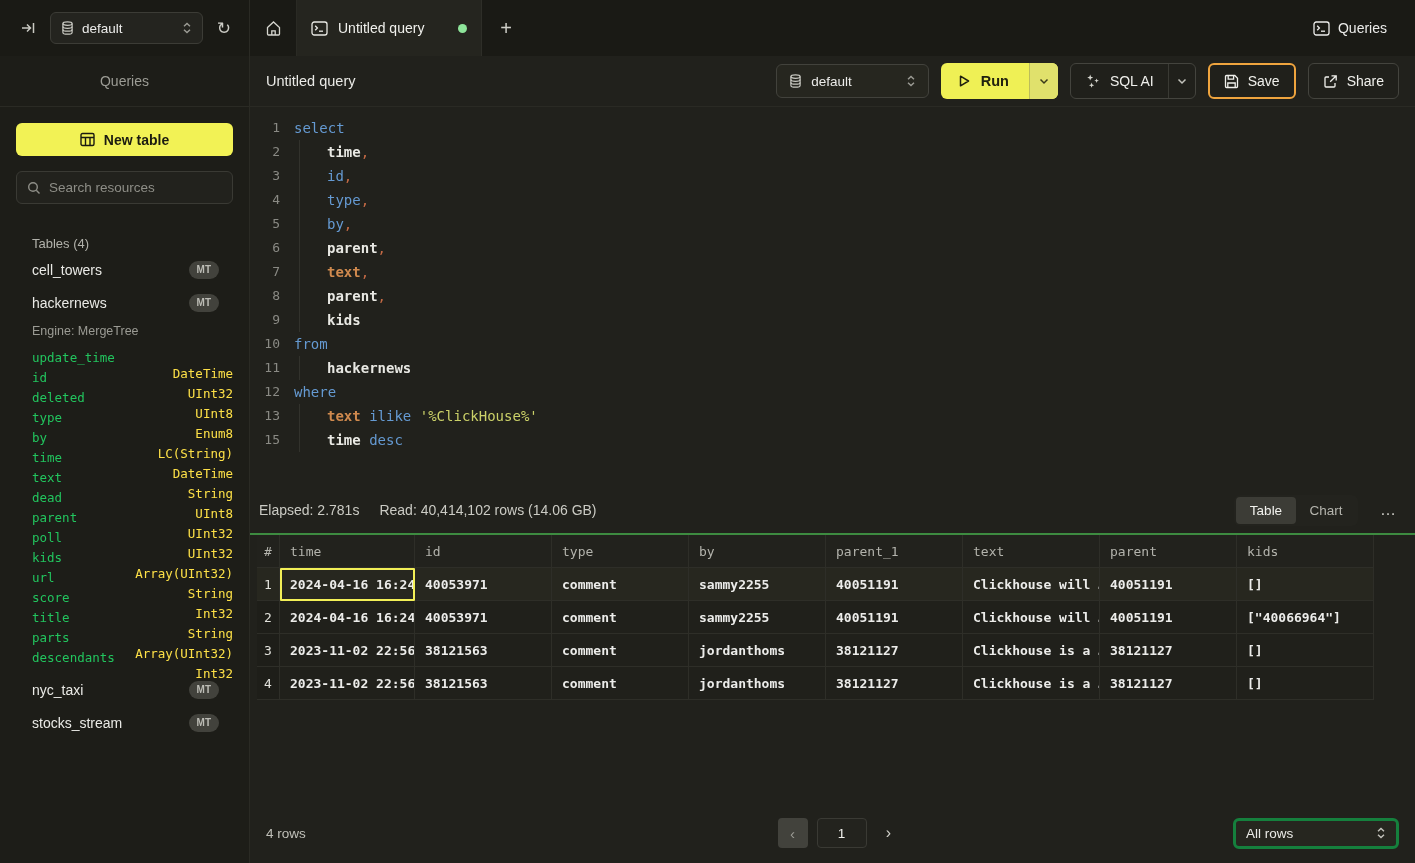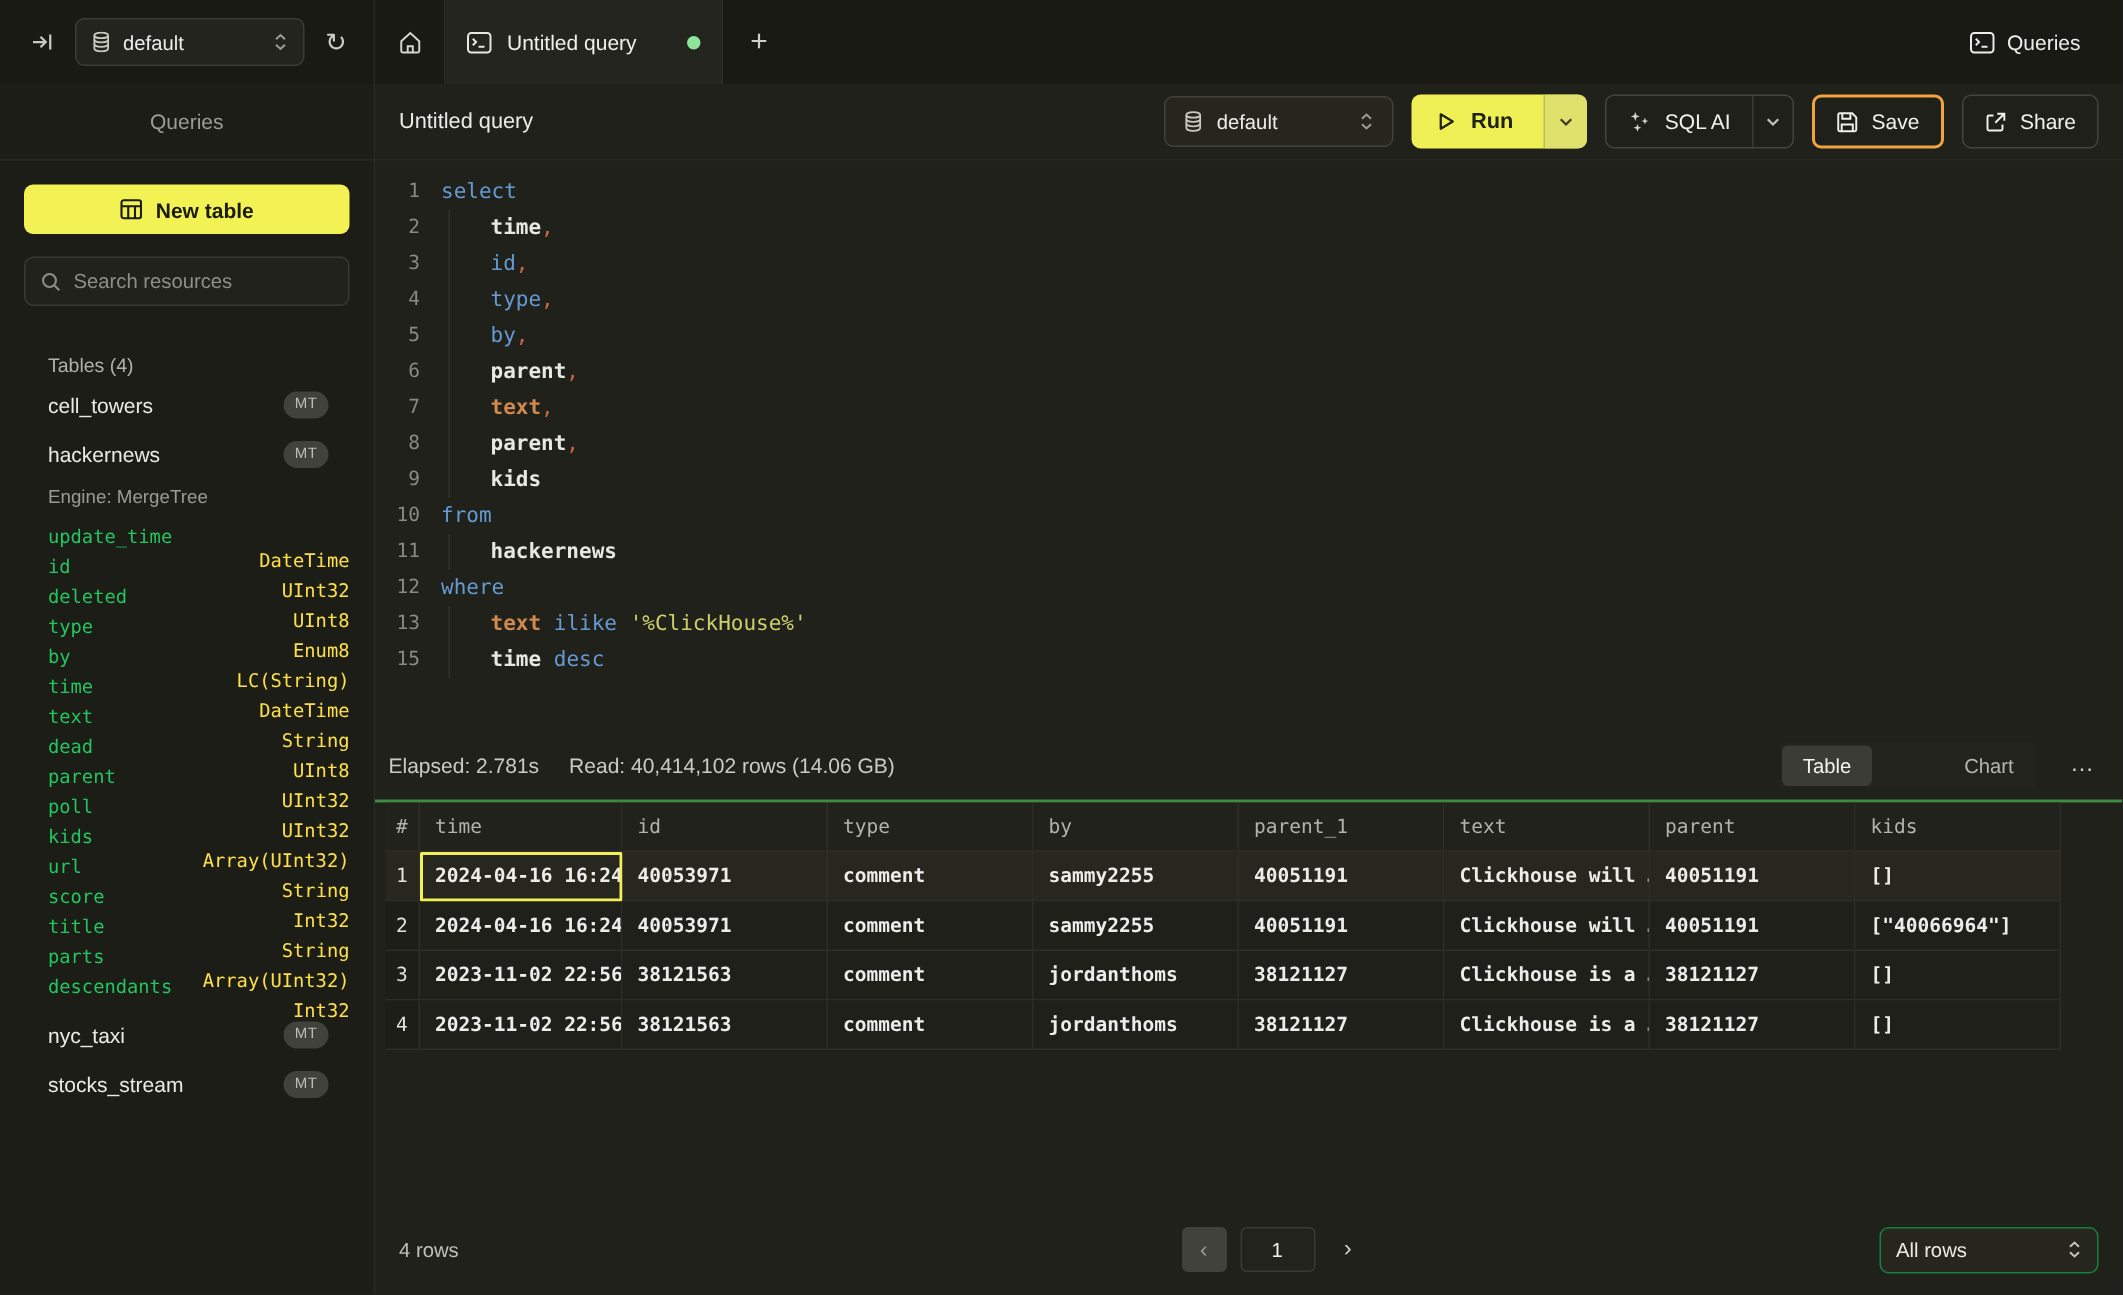--- a/index.html
+++ b/index.html
@@ -34,21 +34,21 @@
   .sidebar-tab { flex:1; display:flex; align-items:center; justify-content:center; font-size:14px; color:#9c9c95; cursor:pointer; position:relative; }
   .sidebar-tab.active { color:#f2f2ee; }
   .sidebar-tab.active::after { content:""; position:absolute; left:0; right:0; bottom:-1px; height:3px; background:#f2f255; }
   .sidebar-scroll { padding:16px; overflow:hidden; }
   .new-table-btn { width:100%; height:33px; background:#f2f255; color:#1b1b10; border:none; border-radius:6px; font-size:14px; font-weight:600; font-family:"Liberation Sans",sans-serif; display:flex; align-items:center; justify-content:center; gap:9px; cursor:pointer; }
   .search-box { margin-top:15px; height:33px; background:#22221d; border:1px solid #3a3a34; border-radius:6px; display:flex; align-items:center; padding:0 10px; gap:8px; cursor:text; }
   .search-box .ph { color:#8e8e87; font-size:13.5px; }
   .section-title { margin:32px 0 2px 16px; font-size:13px; color:#b2b2ab; }
   .tbl-item { display:flex; align-items:center; margin:0 0 0 16px; height:33px; cursor:pointer; }
   .tbl-item .name { flex:1; font-size:14px; color:#eaeae6; font-weight:500; }
-  .mt-badge { width:30px; height:18px; border-radius:9px; background:#42423c; color:#bcbcb5; font-size:10px; font-weight:400; display:flex; align-items:center; justify-content:center; letter-spacing:.3px; margin-right:14px; }
+  .mt-badge { width:30px; height:18px; border-radius:9px; background:#42423c; color:#bcbcb5; font-size:10px; font-weight:700; display:flex; align-items:center; justify-content:center; letter-spacing:.3px; margin-right:14px; }
   .engine-line { margin-left:16px; font-size:12.5px; color:#9b9b94; height:24px; display:flex; align-items:center; }
   .cols-list { margin:4px 0 6px 16px; }
   .col-row { display:flex; justify-content:space-between; height:20px; align-items:center; font-size:12.5px; }
   .col-row .cn { color:#22c55e; }
   .col-row .ct { color:#fde047;margin-top:32px; }
 
   
   .main { flex:1; display:flex; flex-direction:column; min-width:0; background:#21211c; }
   .query-toolbar { height:51px; flex:none; display:flex; align-items:center; padding:0 16px; border-bottom:1px solid #2a2a24; }
   .query-title { font-size:14.5px; color:#eaeae6; }
@@ -77,21 +77,21 @@
   .tk-str { color:#cbd168; }
 
   
   .results-toolbar { height:46px; flex:none; display:flex; align-items:center; padding:0 16px 0 9px; gap:20px; }
   .res-search { width:241px; height:31px; border:1.5px solid #dedc4a; border-radius:6px; background:#20201b; display:flex; align-items:center; padding:0 10px; gap:8px; cursor:text; }
   .res-search .val { color:#f2f2ee; font-size:13.5px; font-weight:600; flex:1; display:flex; align-items:center; }
   .caret { display:inline-block; width:1.5px; height:15px; background:#e8e8e3; margin-left:1px; }
   .clear-x { background:none; border:none; color:#b0b0a9; font-size:13px; cursor:pointer; }
   .stat { color:#cbcbc4; font-size:14px; white-space:nowrap; }
   .rt-spacer { flex:1; }
-  .view-toggle { height:31px; background:#23231e; border-radius:6px; padding:2px; display:flex;gap:48px; }
+  .view-toggle { height:31px; background:#23231e; border-radius:6px; padding:2px; display:flex; }
   .vt-seg { min-width:60px; padding:0 12px; display:flex; align-items:center; justify-content:center; font-size:13.5px; color:#b5b5ae; border-radius:4px; cursor:pointer; }
   .vt-seg.active { background:#3c3c36; color:#f2f2ee; }
   .dots-btn { background:none; border:none; color:#cfcfc8; font-size:16px; letter-spacing:1px; cursor:pointer; padding:0 2px; }
 
   .green-line { height:2px; background:#3d8b40; flex:none; }
 
   
   .results-area { flex:1; min-height:0; overflow:hidden; padding-left:7px; }
   .res-table { display:grid; grid-template-columns:23px 135px 137px 137px 137px 137px 137px 137px 137px; width:1117px; }
   .rc { height:33px; display:flex; align-items:center; padding:0 10px; border-right:1px solid #2e2e28; border-bottom:1px solid #2e2e28; font-size:13px; overflow:hidden; white-space:nowrap; }
@@ -101,21 +101,21 @@
   .rc-cell.hash { color:#e2e2dc; font-weight:normal; background:#1e1e19; }
   .cell-selected { outline:2px solid #f2ef57; outline-offset:-2px; border-radius:1px; }
 
   
   .results-footer { height:60px; flex:none; display:flex; align-items:center; padding:0 16px; }
   .row-count { color:#c0c0b9; font-size:13.5px; width:180px; }
   .pager { flex:1; display:flex; align-items:center; justify-content:center; gap:9px; }
   .pg-prev { width:30px; height:30px; border-radius:4px; background:#42423c; border:none; color:#9b9b94; font-size:15px; cursor:default; }
   .pg-num { width:50px; height:30px; border-radius:4px; background:#23231e; border:1px solid #3a3a34; color:#f0f0ec; font-size:13.5px; display:flex; align-items:center; justify-content:center; cursor:text; }
   .pg-next { background:none; border:none; color:#cfcfc8; font-size:16px; cursor:pointer; width:26px; }
-  .rows-select { width:146px; height:31px; background:#26261f; border:1px solid #15803d; border-radius:6px; display:flex; align-items:center; padding:0 10px; color:#eaeae6; font-size:13.5px; cursor:pointer; }
+  .rows-select { width:166px; height:31px; background:#26261f; border:3px solid #15803d; border-radius:6px; display:flex; align-items:center; padding:0 10px; color:#eaeae6; font-size:13.5px; cursor:pointer; }
   .rows-select .lbl { flex:1; }
 
   svg { display:block; }
 </style>
 </head>
 <body>
 
 <div class="app">
 
   <header class="topbar">

